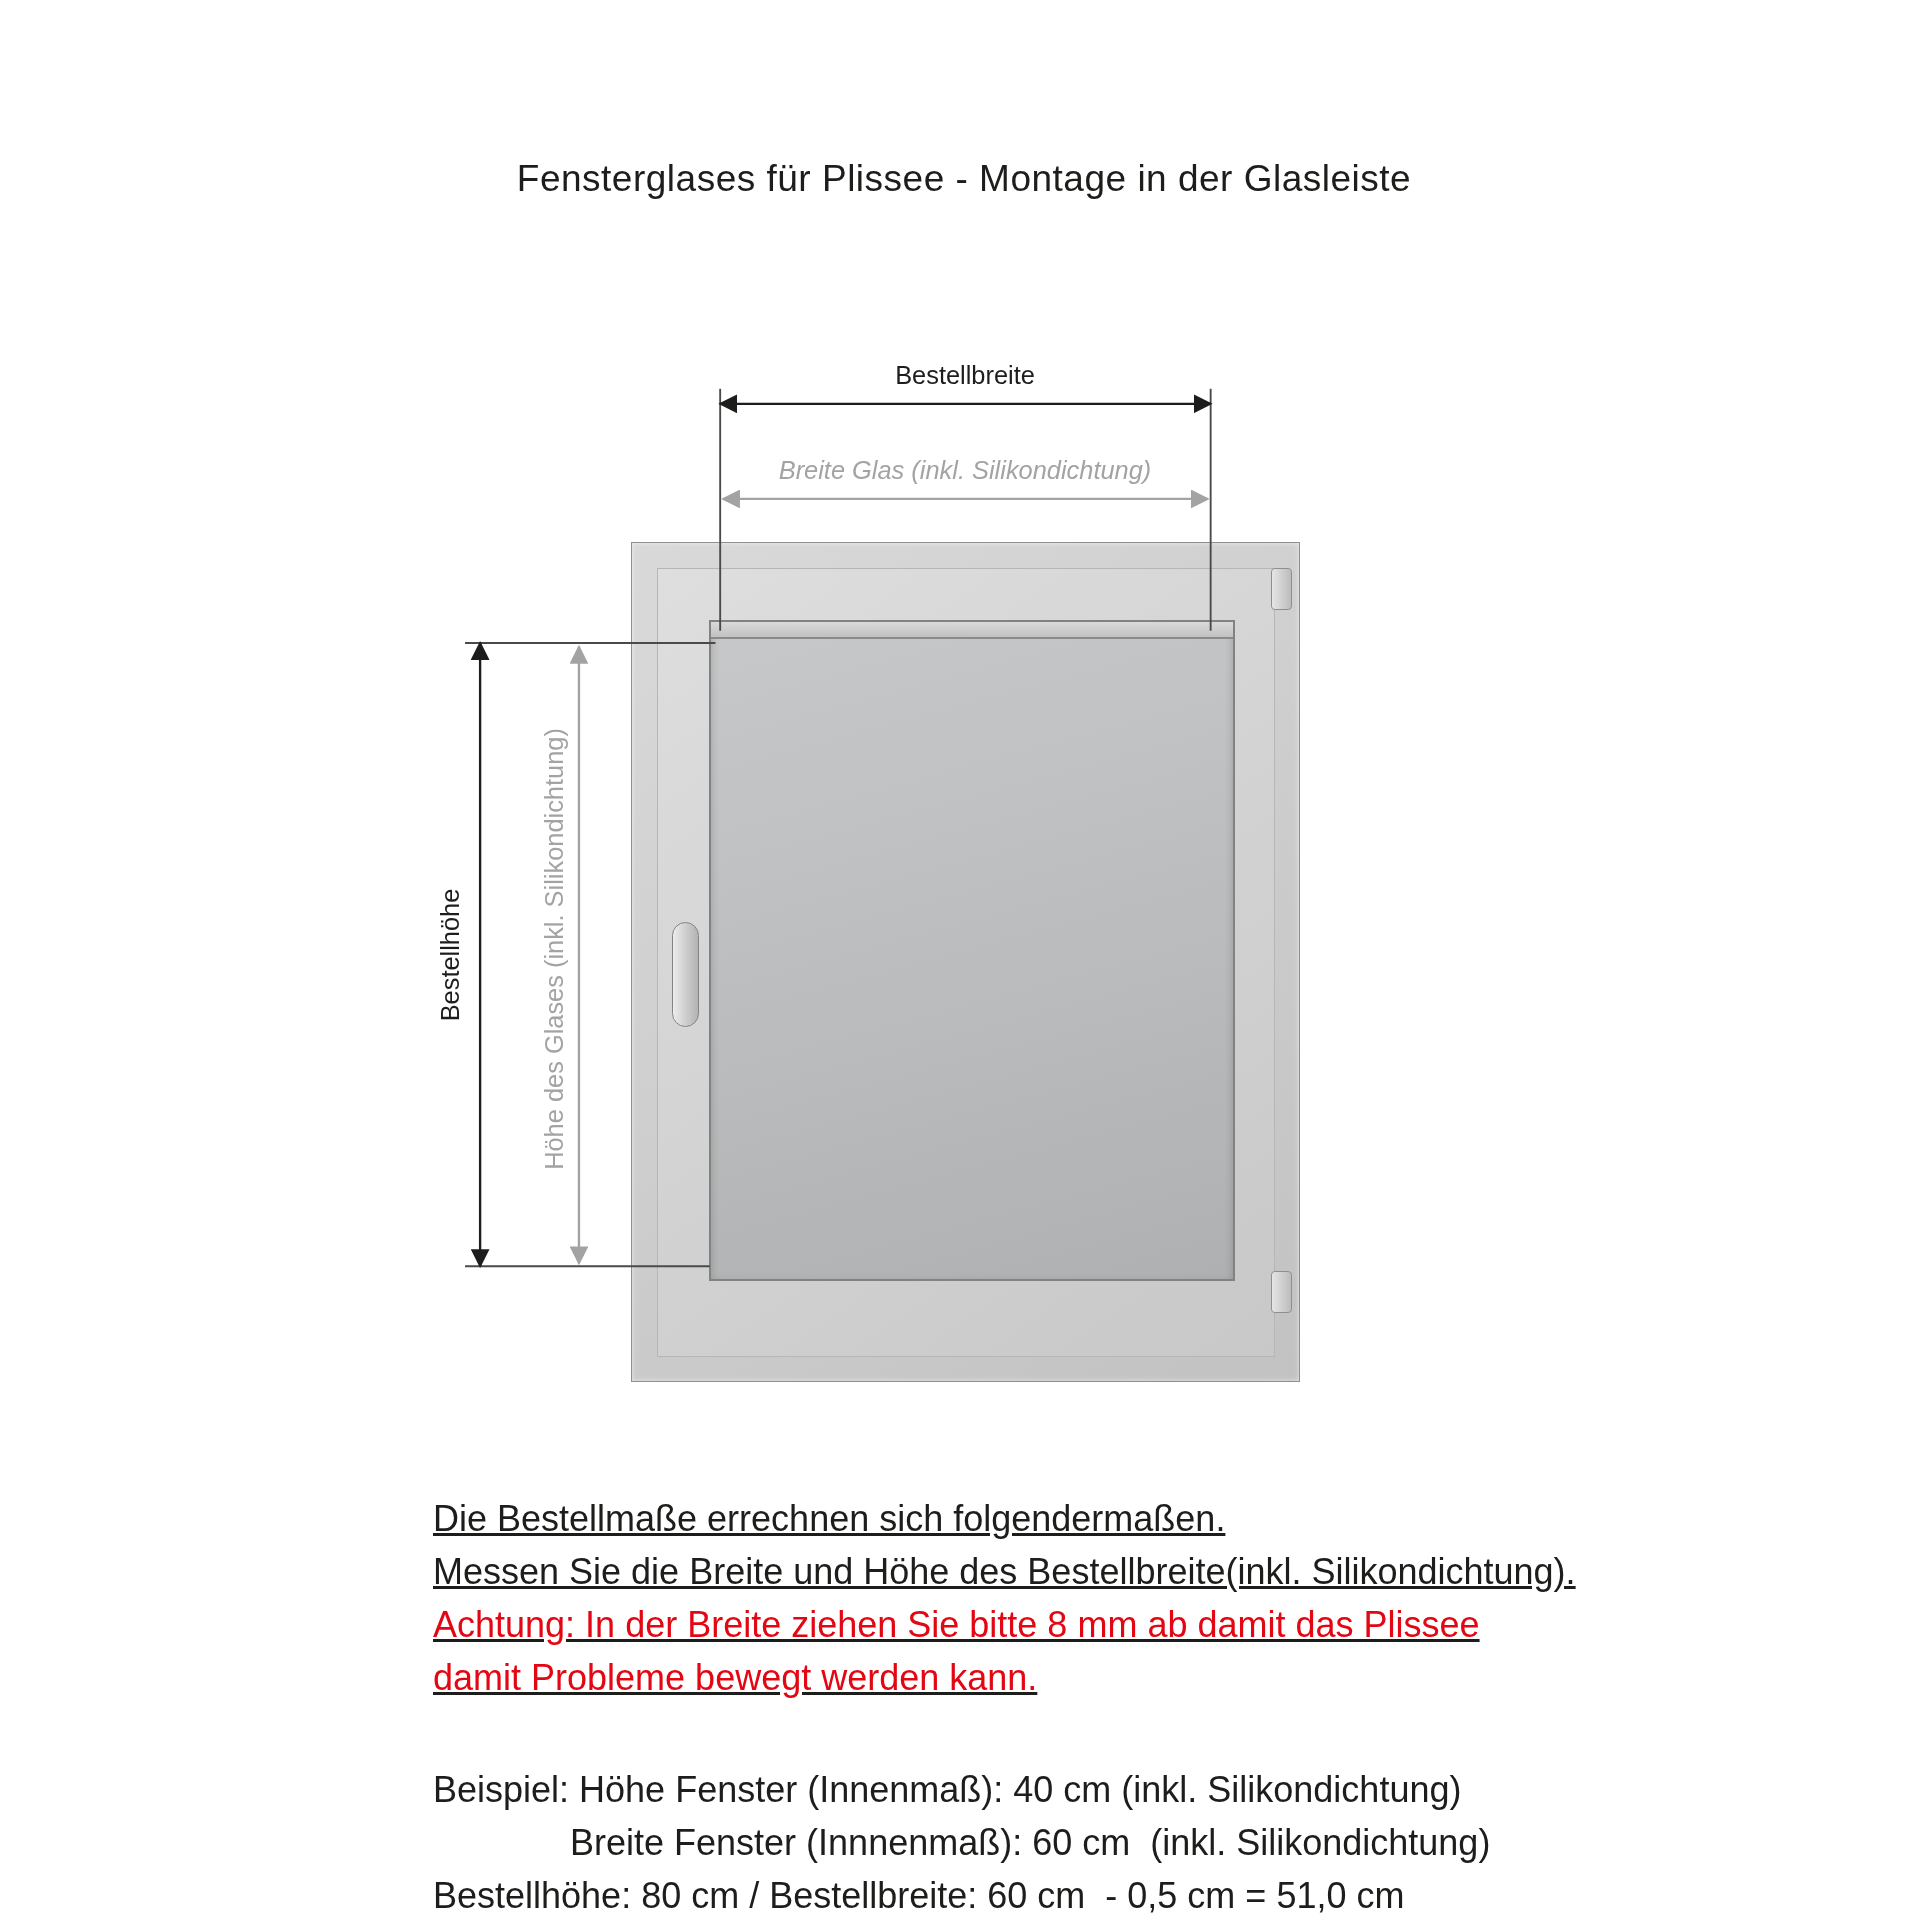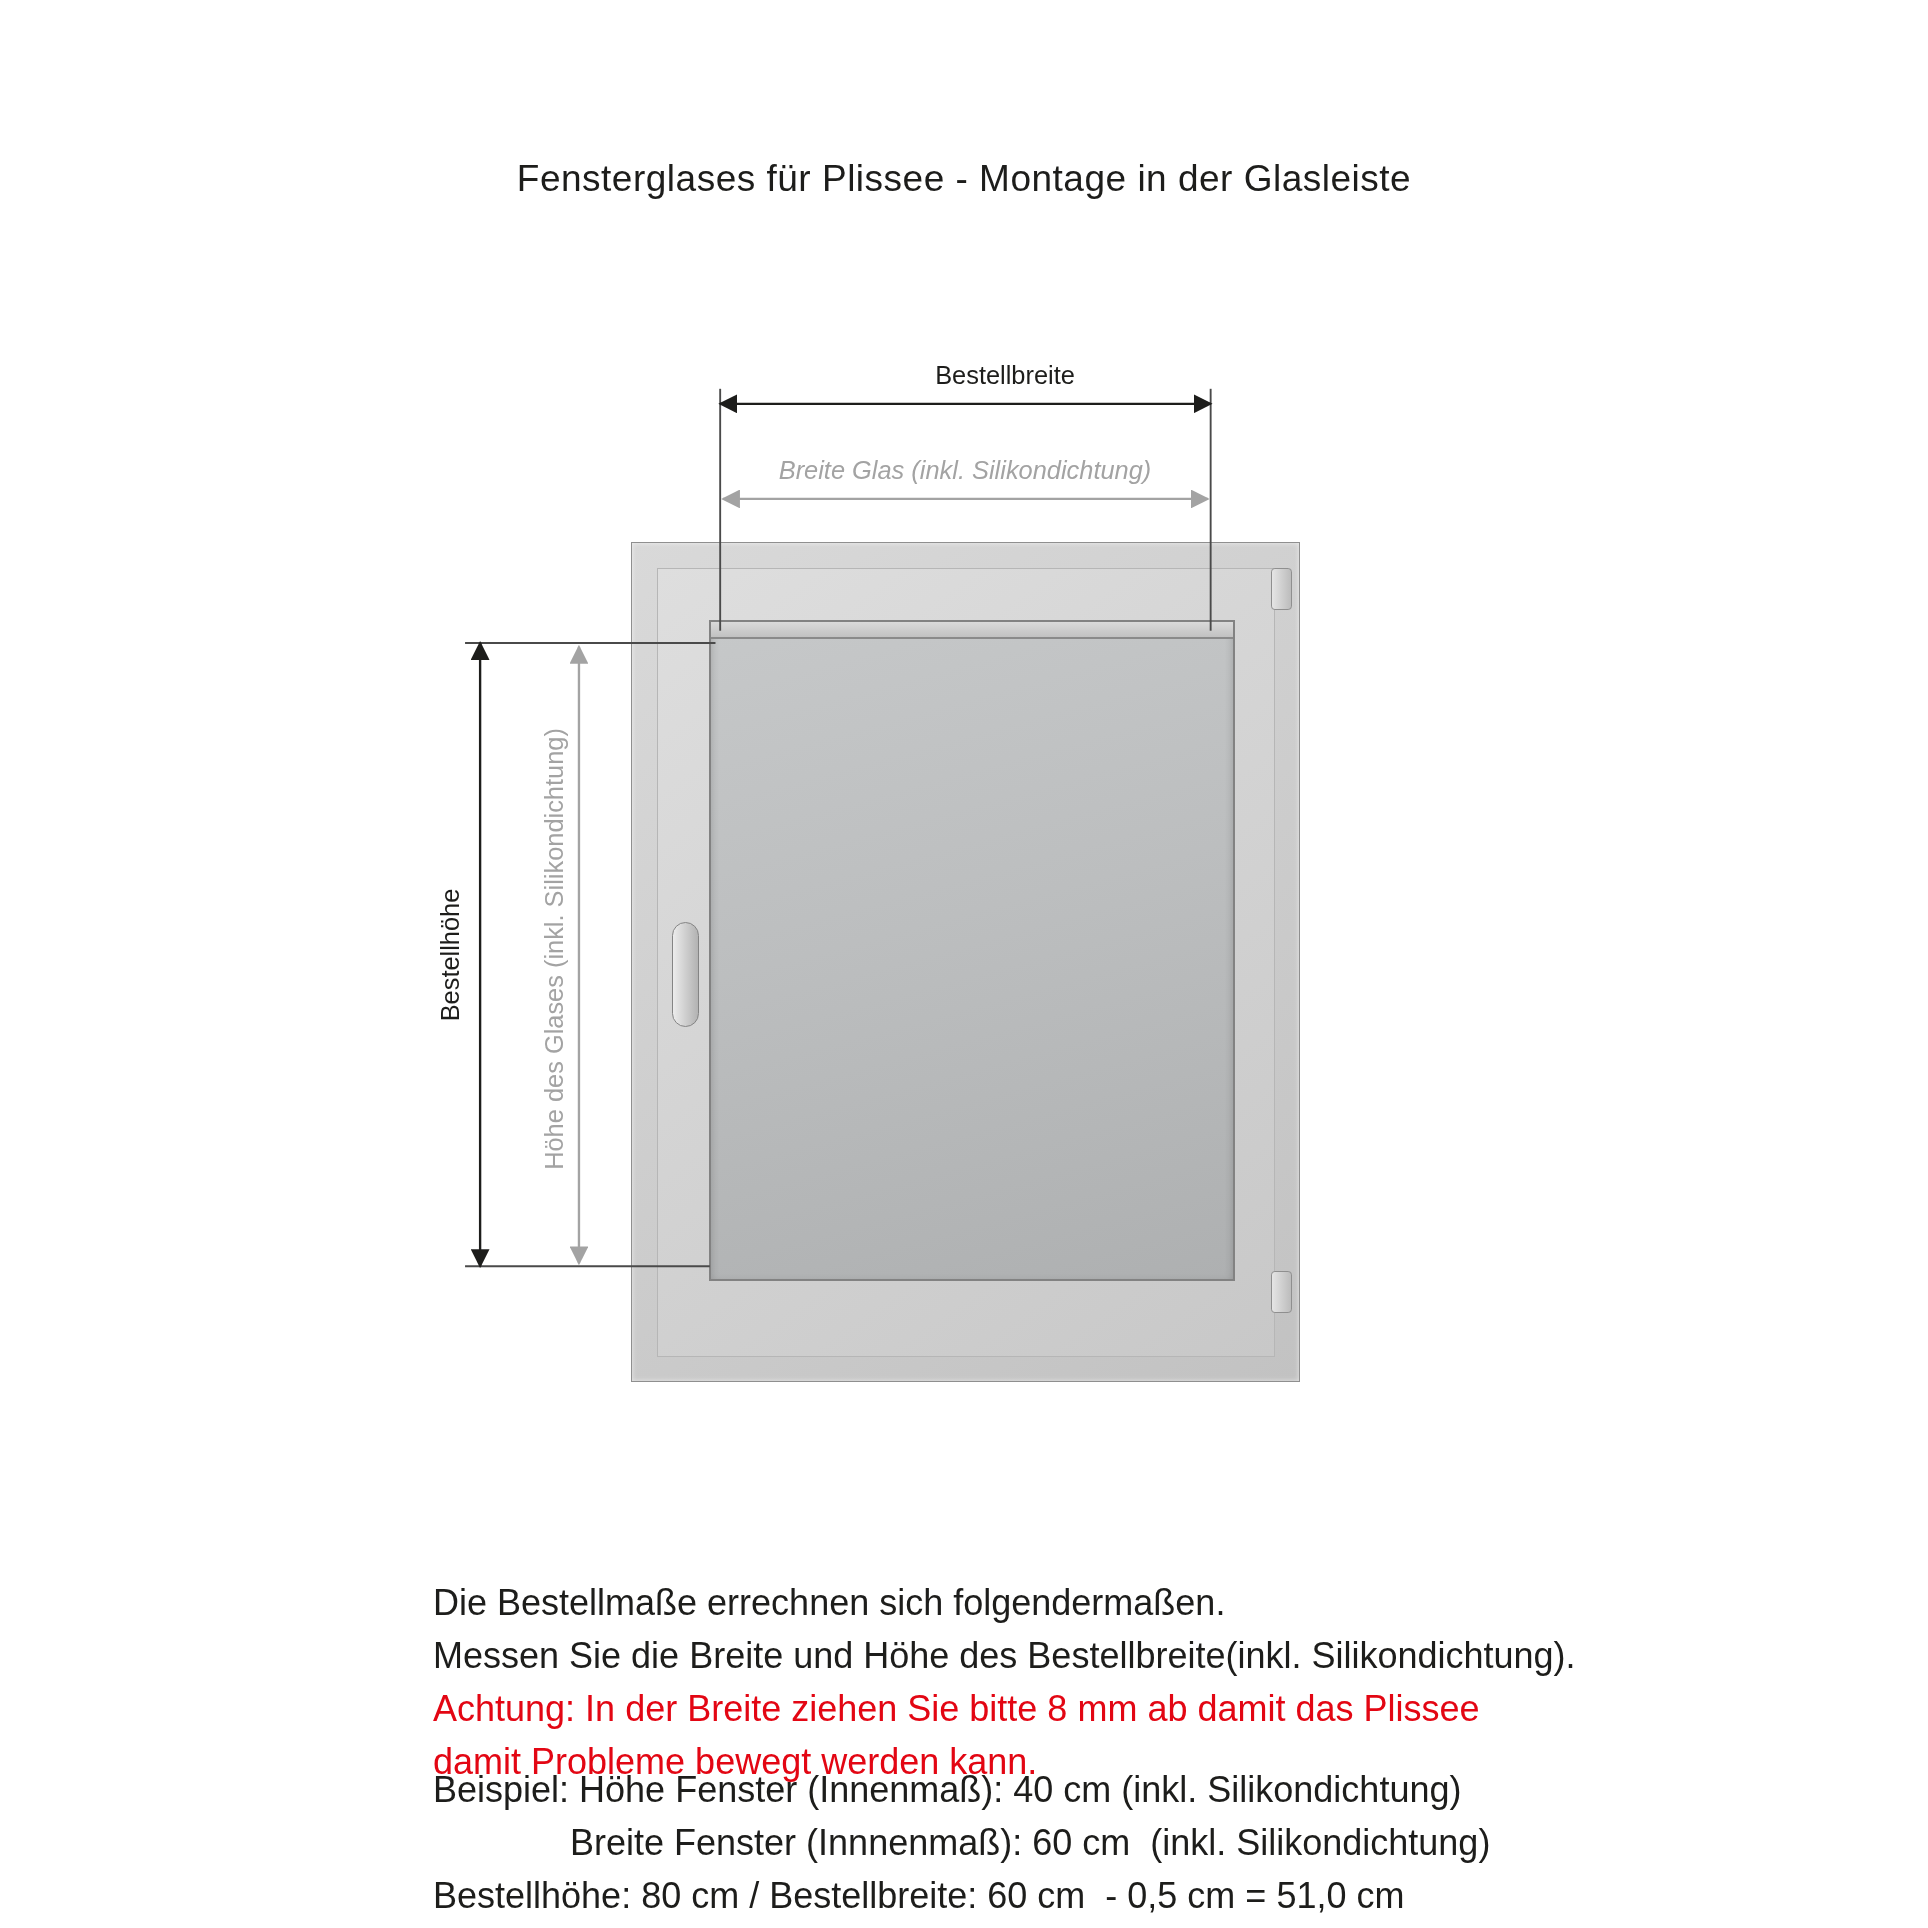--- a/index.html
+++ b/index.html
@@ -98,26 +98,26 @@
 
   <line x1="765" y1="429" x2="1286" y2="429" stroke="#1d1d1b" stroke-width="2.5" marker-start="url(#arrB)" marker-end="url(#arrB)"></line>
 
   <line x1="768" y1="530" x2="1283" y2="530" stroke="#a3a3a3" stroke-width="2.5" marker-start="url(#arrG)" marker-end="url(#arrG)"></line>
 
   <line x1="510" y1="683" x2="510" y2="1345" stroke="#1d1d1b" stroke-width="2.5" marker-start="url(#arrB)" marker-end="url(#arrB)"></line>
 
   <line x1="615" y1="687" x2="615" y2="1342" stroke="#a3a3a3" stroke-width="2.5" marker-start="url(#arrG)" marker-end="url(#arrG)"></line>
 </svg>
 
-<div class="abs dim-label h" style="left:965px;top:361px;margin-left:40px;">Bestellbreite</div>
+<div class="abs dim-label h" style="left:965px;top:361px;">Bestellbreite</div>
 <div class="abs dim-label h dim-gray" style="left:965px;top:456px;font-style:italic;">Breite Glas (inkl. Silikondichtung)</div>
 <div class="abs dim-label v" style="left:450px;top:955px;">Bestellhöhe</div>
 <div class="abs dim-label v dim-gray" style="left:554px;top:949px;">Höhe des Glases (inkl. Silikondichtung)</div>
 
-<div class="abs para" style="left:433px;top:1576px;">
+<div class="abs para" style="left:433px;top:1492px;text-decoration:underline;">
   <div class="line">Die Bestellmaße errechnen sich folgendermaßen.</div>
   <div class="line">Messen Sie die Breite und Höhe des Bestellbreite(inkl. Silikondichtung).</div>
   <div class="line red">Achtung: In der Breite ziehen Sie bitte 8 mm ab damit das Plissee</div>
   <div class="line red">damit Probleme bewegt werden kann.</div>
 </div>
 
 <div class="abs para" style="left:433px;top:1763px;">
   <div class="line">Beispiel: Höhe Fenster (Innenmaß): 40 cm (inkl. Silikondichtung)</div>
   <div class="line indent">Breite Fenster (Innnenmaß): 60 cm  (inkl. Silikondichtung)</div>
   <div class="line">Bestellhöhe: 80 cm / Bestellbreite: 60 cm  - 0,5 cm = 51,0 cm</div>

